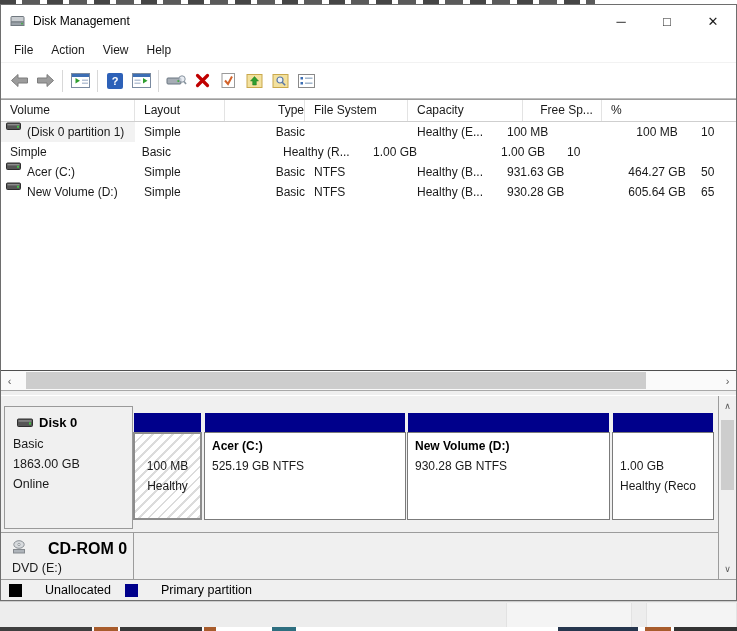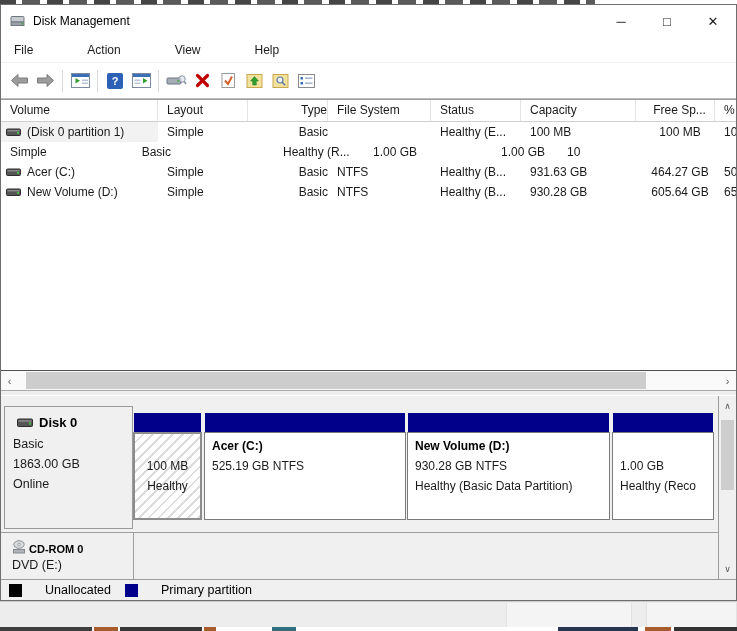--- a/index.html
+++ b/index.html
@@ -19,42 +19,42 @@
             border:1px solid #6e6e6e; }
 
   .titlebar { position:absolute; top:0; left:0; right:0; height:32px; background:#fff;
               display:flex; align-items:center; padding-left:9px; }
   .titlebar .title { font-size:12px; color:#000; margin-left:7px; }
   .win-controls { position:absolute; right:0; top:0; height:32px; display:flex; }
   .win-btn { width:46px; height:32px; display:flex; align-items:center; justify-content:center;
              font-size:13px; color:#1a1a1a; }
 
   .menubar { position:absolute; top:32px; left:0; right:0; height:26px; background:#fff;
-             display:flex; align-items:center; padding-left:4px; border-bottom:1px solid #f2f2f2;gap:36px; }
+             display:flex; align-items:center; padding-left:4px; border-bottom:1px solid #f2f2f2; }
   .menu-item { font-size:12px; color:#1a1a1a; padding:4px 9px; }
 
   .toolbar { position:absolute; top:58px; left:0; right:0; height:36px; background:#fff;
              display:flex; align-items:center; padding-left:5px; border-bottom:1px solid #bdbdbd; }
   .tb-btn { width:26px; height:26px; display:flex; align-items:center; justify-content:center; }
   .tb-sep { width:1px; height:22px; background:#d8d8d8; margin:0 4px; }
   .help-ico { width:16px; height:16px; background:#2d61b8; border-radius:2px; color:#fff;
               font-size:11px; font-weight:bold; display:flex; align-items:center; justify-content:center; }
 
   
   .toppane { position:absolute; top:94px; left:0; right:0; height:291px; background:#fff;
              border-top:1px solid #9c9c9c; overflow:hidden; }
   .lv-header { display:flex; height:22px; border-bottom:1px solid #cfcfcf; }
   .lv-hcell { font-size:12px; color:#1a1a1a; line-height:21px; padding-left:9px;
               border-right:1px solid #e3e3e3; overflow:hidden; white-space:nowrap; }
   .lv-row { display:flex; height:20px; align-items:center; }
   .lv-cell { font-size:12px; color:#1a1a1a; line-height:20px; padding-left:9px;
              overflow:hidden; white-space:nowrap; }
-  .c-vol{width:157px;} .c-lay{width:90px;} .c-type{width:80px;text-align:right;} .c-fs{width:103px;}
+  .c-vol{width:134px;} .c-lay{width:90px;} .c-type{width:80px;text-align:right;} .c-fs{width:103px;}
   .c-stat{width:90px;} .c-cap{width:115px;} .c-free{width:79px;text-align:center;} .c-pct{flex:1;}
-  .vol-cell { display:flex; align-items:center; gap:6px; padding-left:5px; }
+  .vol-cell { display:flex; gap:6px; padding-left:5px; }
   .row-sel .vol-cell { background:#f2f2f2; }
 
   .hscroll { position:absolute; left:0; right:0; bottom:0; height:20px; background:#fafafa;
              border-top:1px solid #4f4f4f; display:flex; }
   .hs-arrow { width:17px; height:19px; display:flex; align-items:center; justify-content:center;
               font-size:11px; color:#5a5a5a; background:#fafafa; }
   .hs-track { position:relative; flex:1; }
   .hs-thumb { position:absolute; left:8px; top:1px; width:620px; height:17px; background:#cdcdcd; }
 
   .splitter { position:absolute; top:385px; left:0; right:0; height:6px; background:#efefef;
@@ -86,21 +86,21 @@
   .p3 { left:406px; width:203px; }
   .p4 { left:611px; width:102px; }
   .p1 .pt-body { border-width:2px; border-color:#8d8d8d; padding:0; display:flex; flex-direction:column;
                  justify-content:center; align-items:center;
                  background:repeating-linear-gradient(135deg,#fff 0 5px,#dcdcdc 5px 7px); }
   .p4 .pt-body { padding-top:23px; }
 
   .cdrom-divider { position:absolute; top:136px; left:0; right:18px; border-top:1px solid #9c9c9c; }
   .cdrom-label { position:absolute; top:137px; left:3px; width:130px; bottom:0;
                  border-right:1px solid #9c9c9c; padding:7px 0 0 8px; }
-  .cdrom-label .dl-title { display:flex; align-items:flex-end; gap:2px; font-size:11px; font-weight:bold;
+  .cdrom-label .dl-title { display:flex; align-items:flex-start; gap:21px; font-size:16px; font-weight:bold;
                            color:#000; margin-bottom:3px; }
   .cdrom-label .dl-line { font-size:12.5px; color:#1a1a1a; }
 
   .legendbar { position:absolute; top:574px; left:0; right:0; height:21px; background:#f0f0f0;
                border-top:1px solid #9c9c9c; display:flex; align-items:center; padding-left:8px; }
   .swatch { width:13px; height:13px; display:inline-block; }
   .legend-label { font-size:12.5px; color:#000; margin:0 14px 0 23px; }
 
   
   .below-strip { position:absolute; top:601px; left:0; width:737px; height:26px; background:#ededed;
@@ -217,21 +217,20 @@
         </svg>
       </div>
     </div>
 
     <div class="toppane">
       <div class="lv-header">
         <div class="lv-hcell c-vol">Volume</div>
         <div class="lv-hcell c-lay">Layout</div>
         <div class="lv-hcell c-type">Type</div>
         <div class="lv-hcell c-fs">File System</div>
-        <div class="lv-hcell c-stat">Status</div>
         <div class="lv-hcell c-cap">Capacity</div>
         <div class="lv-hcell c-free">Free Sp...</div>
         <div class="lv-hcell c-pct" style="border-right:none;">%</div>
       </div>
 
       <div class="lv-row row-sel">
         <div class="lv-cell c-vol vol-cell">
           <svg width="15" height="9">
               <rect x="0.5" y="1" width="14" height="6.5" rx="1" fill="#565656" stroke="#2e2e2e"></rect>
               <rect x="1.5" y="2" width="12" height="1.4" fill="#8d8d8d"></rect>
@@ -335,21 +334,20 @@
           <div class="pt-name">Acer (C:)</div>
           <div class="pt-line">525.19 GB NTFS</div>
         </div>
       </div>
 
       <div class="partition p3">
         <div class="pt-bar" style="background-color: rgb(0, 0, 139);"></div>
         <div class="pt-body">
           <div class="pt-name">New Volume (D:)</div>
           <div class="pt-line">930.28 GB NTFS</div>
-          <div class="pt-line">Healthy (Basic Data Partition)</div>
         </div>
       </div>
 
       <div class="partition p4">
         <div class="pt-bar" style="background-color: rgb(0, 0, 139);"></div>
         <div class="pt-body">
           <div class="pt-line">1.00 GB</div>
           <div class="pt-line">Healthy (Reco</div>
         </div>
       </div>

